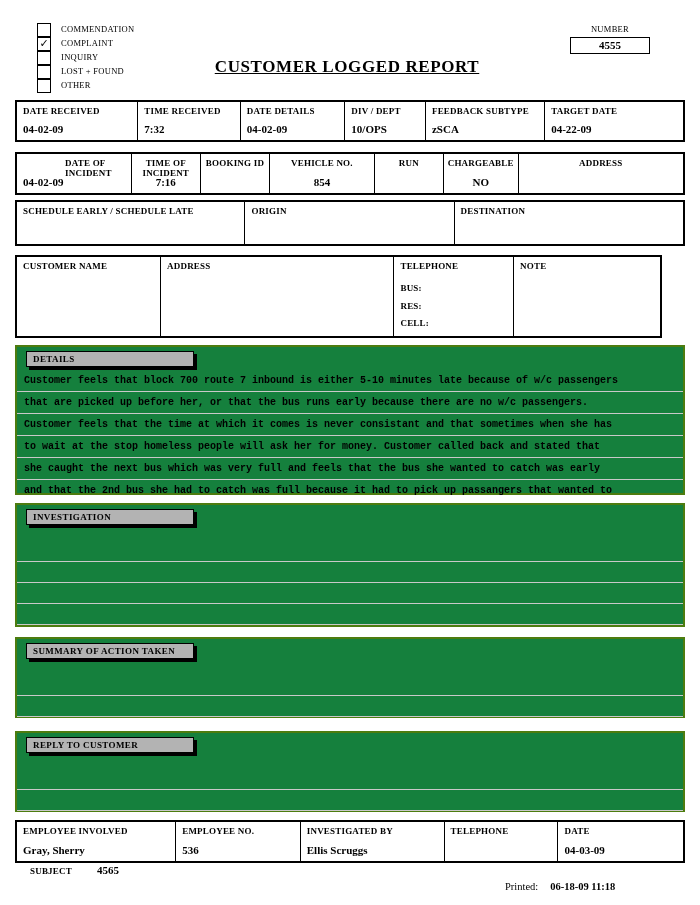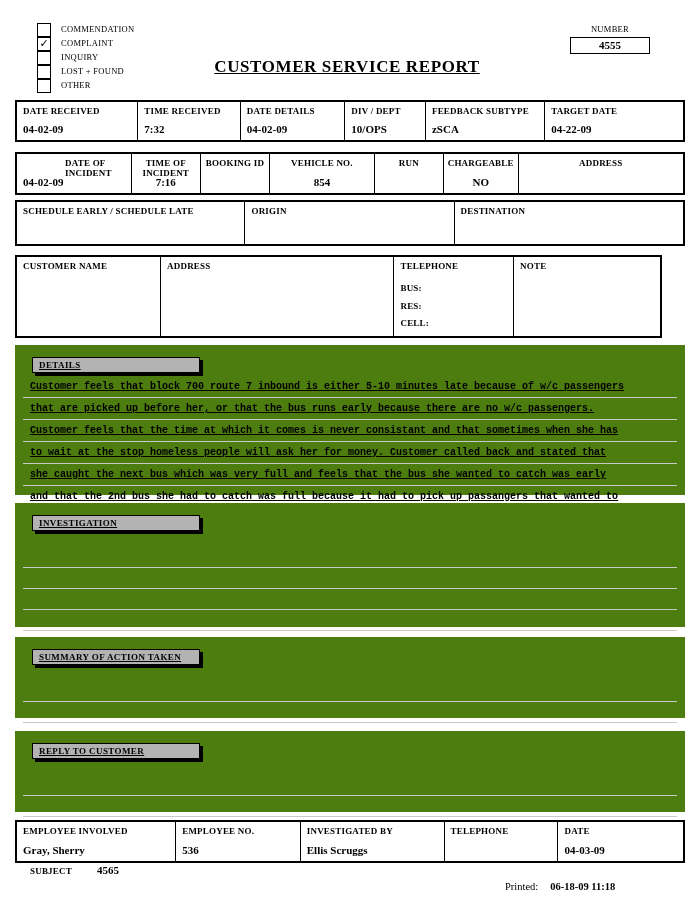--- a/index.html
+++ b/index.html
@@ -29,21 +29,21 @@
   .lbl{font-size:9px;font-weight:bold;letter-spacing:.2px;}
   .valb{position:absolute;bottom:5px;left:6px;font-size:11px;font-weight:bold;white-space:nowrap;}
   .valc{position:absolute;bottom:5px;left:0;right:0;text-align:center;font-size:11px;
         font-weight:bold;white-space:nowrap;}
   
   .split-col{display:flex;flex-direction:column;padding:0;}
   .split-top{position:relative;height:38px;border-bottom:1px solid #000;padding:4px 0 0 6px;box-sizing:border-box;}
   .split-bottom{position:relative;flex:1;padding:4px 0 0 6px;box-sizing:border-box;}
   .phone-line{font-size:9px;font-weight:bold;letter-spacing:.2px;}
   
-  .secbox{border:8px solid #4d7c0f;box-sizing:border-box;background:#4d7c0f;text-decoration:underline;}
+  .secbox{border:2px solid #4d7c0f;box-sizing:border-box;background:#15803d;}
   .sechdr{margin:4px 0 0 9px;width:168px;background:#b3b3b3;border:1px solid #000;
           box-shadow:3px 3px 0 #000;font-size:9px;font-weight:bold;letter-spacing:.4px;
           padding:2px 0 2px 6px;box-sizing:border-box;}
   .details-line{height:21px;line-height:21px;border-bottom:1px solid #c9c9c9;
                 font-family:"Liberation Mono", monospace;font-size:10px;font-weight:bold;
                 padding-left:7px;white-space:nowrap;overflow:hidden;}
   .details-line.last{border-bottom:none;}
   .rule-row{height:20px;border-bottom:1px solid #c9c9c9;}
   .rule-gap{height:16px;}
   
@@ -75,21 +75,21 @@
       <div class="cat-box"></div>
       <div class="cat-lbl">LOST + FOUND</div>
     </div>
     <div class="cat-row">
       <div class="cat-box"></div>
       <div class="cat-lbl">OTHER</div>
     </div>
   </div>
 
   <div id="title" class="abs">
-    <span>CUSTOMER SERVICE REPORT</span>
+    <span>CUSTOMER LOGGED REPORT</span>
   </div>
 
   <div id="number-block" class="abs">
     <div id="number-label">NUMBER</div>
     <div id="number-box">4555</div>
   </div>
 
   <div class="tbl abs" style="left:15px;top:100px;width:670px;height:42px;">
     <div class="cell" style="width:18.2%;">
       <div class="lbl">DATE RECEIVED</div>

